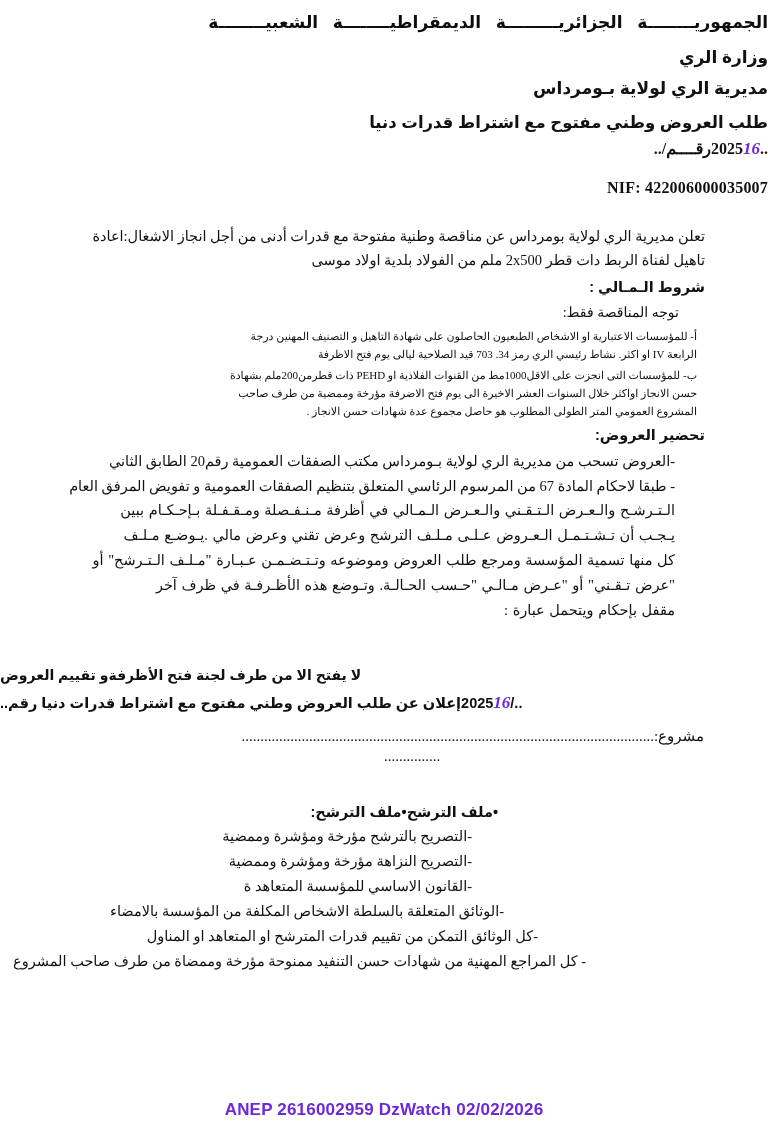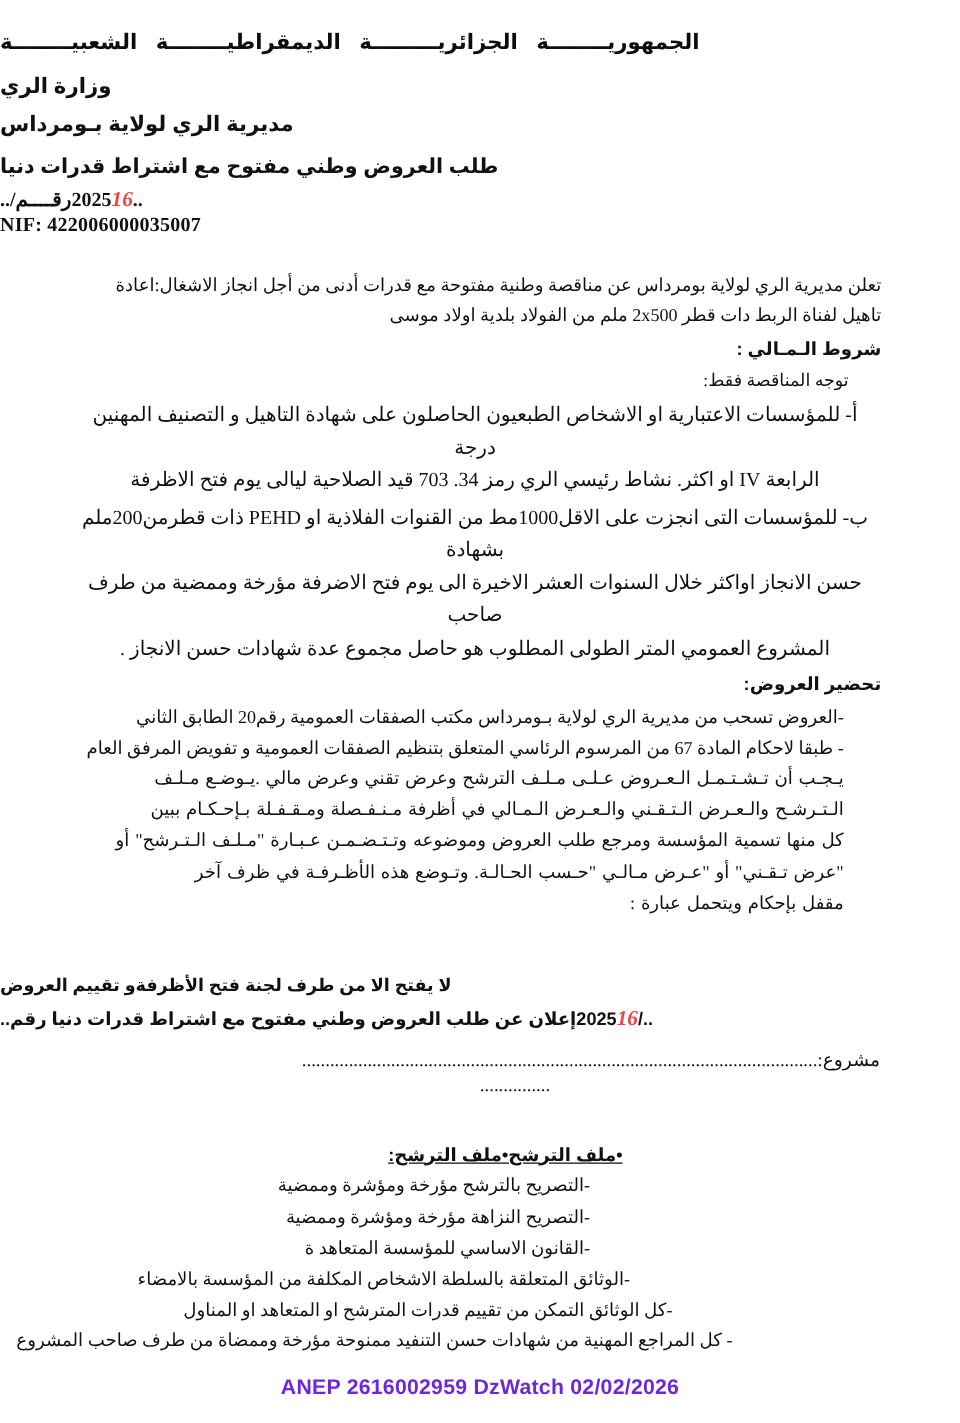--- a/index.html
+++ b/index.html
@@ -19,22 +19,22 @@
   .page {
     position: relative;
     width: 768px;
     height: 1138px;
     box-sizing: border-box;
     padding: 0;
   }
 
   
   .header {
-    text-align: left;
-    padding-top: 22px;
+    text-align: right;
+    padding-top: 11px;
   }
   .republic {
     font-family: "Liberation Sans", "DejaVu Sans", sans-serif;
     font-weight: bold;
     font-size: 17px;
     letter-spacing: 0px;
     word-spacing: 10px;
     color: #0d0d0d;
     line-height: 1.45;
   }
@@ -60,33 +60,33 @@
     line-height: 1.5;
   }
   .ref-line {
     font-family: "Liberation Serif", "DejaVu Serif", serif;
     font-weight: bold;
     font-size: 16px;
     margin-top: 5px;
     direction: rtl;
   }
   .ink {
-    color: #ef4444;
+    color: #6d28d9;
     font-family: "Liberation Serif", "DejaVu Serif", serif;
     font-style: italic;
     font-weight: bold;
     font-size: 17px;
     letter-spacing: -1px;
   }
   .nif {
     font-family: "Liberation Serif", "DejaVu Serif", serif;
     font-weight: bold;
     font-size: 16px;
     direction: ltr;
-    margin-top: 2px;
+    margin-top: 20px;
     letter-spacing: 0.2px;
   }
 
   
   .body-block {
     margin: 0 63px;
     direction: rtl;
     text-align: right;
   }
   .intro {
@@ -102,25 +102,24 @@
     line-height: 1.6;
   }
 
   .small-note {
     font-size: 14px;
     line-height: 1.6;
     margin-top: 2px;
     padding-right: 26px;
   }
   .cond {
-    font-size: 16px;
+    font-size: 11px;
     line-height: 1.64;
     margin-top: 3px;
     padding-right: 8px;
-    text-align: center;
   }
   .cond .lbl { display: inline; }
   .ltr-inline {
     direction: ltr;
     unicode-bidi: isolate;
     display: inline-block;
   }
   .para {
     font-size: 14.5px;
     line-height: 1.64;
@@ -184,21 +183,20 @@
     margin-top: 36px;
     direction: rtl;
     text-align: right;
     padding-right: 270px;
     padding-left: 40px;
   }
   .final-title {
     font-family: "Liberation Sans", "DejaVu Sans", sans-serif;
     font-weight: bold;
     font-size: 14.5px;
-    text-decoration: underline;
     line-height: 1.6;
   }
   .final-item {
     font-size: 14.5px;
     line-height: 1.72;
     white-space: nowrap;
   }
   .final-item.w1 { margin-right: 26px; }
   .final-item.w2 { margin-right: 26px; }
   .final-item.w3 { margin-right: 26px; }
@@ -277,22 +275,22 @@
 
 
     <div class="sect-title">تحضير العروض:</div>
 
     <div class="bullets">
       <div>-العروض تسحب من مديرية الري لولاية بـومرداس مكتب الصفقات العمومية رقم20 الطابق الثاني</div>
       <div>- طبقا لاحكام المادة 67 من المرسوم الرئاسي المتعلق بتنظيم الصفقات العمومية و تفويض المرفق العام</div>
     </div>
 
     <div class="justified">
+      <div class="spaced">الـتـرشـح والـعـرض الـتـقـني والـعـرض الـمـالي في أظرفة مـنـفـصلة ومـقـفـلة بـإحـكـام ببين</div>
       <div class="spaced">يـجـب أن تـشـتـمـل الـعـروض عـلـى مـلـف الترشح وعرض تقني وعرض مالي .يـوضـع مـلـف</div>
-      <div class="spaced">الـتـرشـح والـعـرض الـتـقـني والـعـرض الـمـالي في أظرفة مـنـفـصلة ومـقـفـلة بـإحـكـام ببين</div>
       <div>كل منها تسمية المؤسسة ومرجع طلب العروض وموضوعه وتـتـضـمـن عـبـارة "مـلـف الـتـرشح" أو</div>
       <div class="spaced">"عرض تـقـني" أو "عـرض مـالـي "حـسب الحـالـة. وتـوضع هذه الأظـرفـة في ظرف آخر</div>
       <div>مقفل بإحكام ويتحمل عبارة :</div>
     </div>
   </div>
 
   <div class="notice">
     <div>لا يفتح الا من طرف لجنة فتح الأظرفةو تقييم العروض</div>
     <div class="line2">
       <span>../2025</span><span class="ink">16</span><span>إعلان عن طلب العروض وطني مفتوح مع  اشتراط قدرات دنيا رقم..</span>

